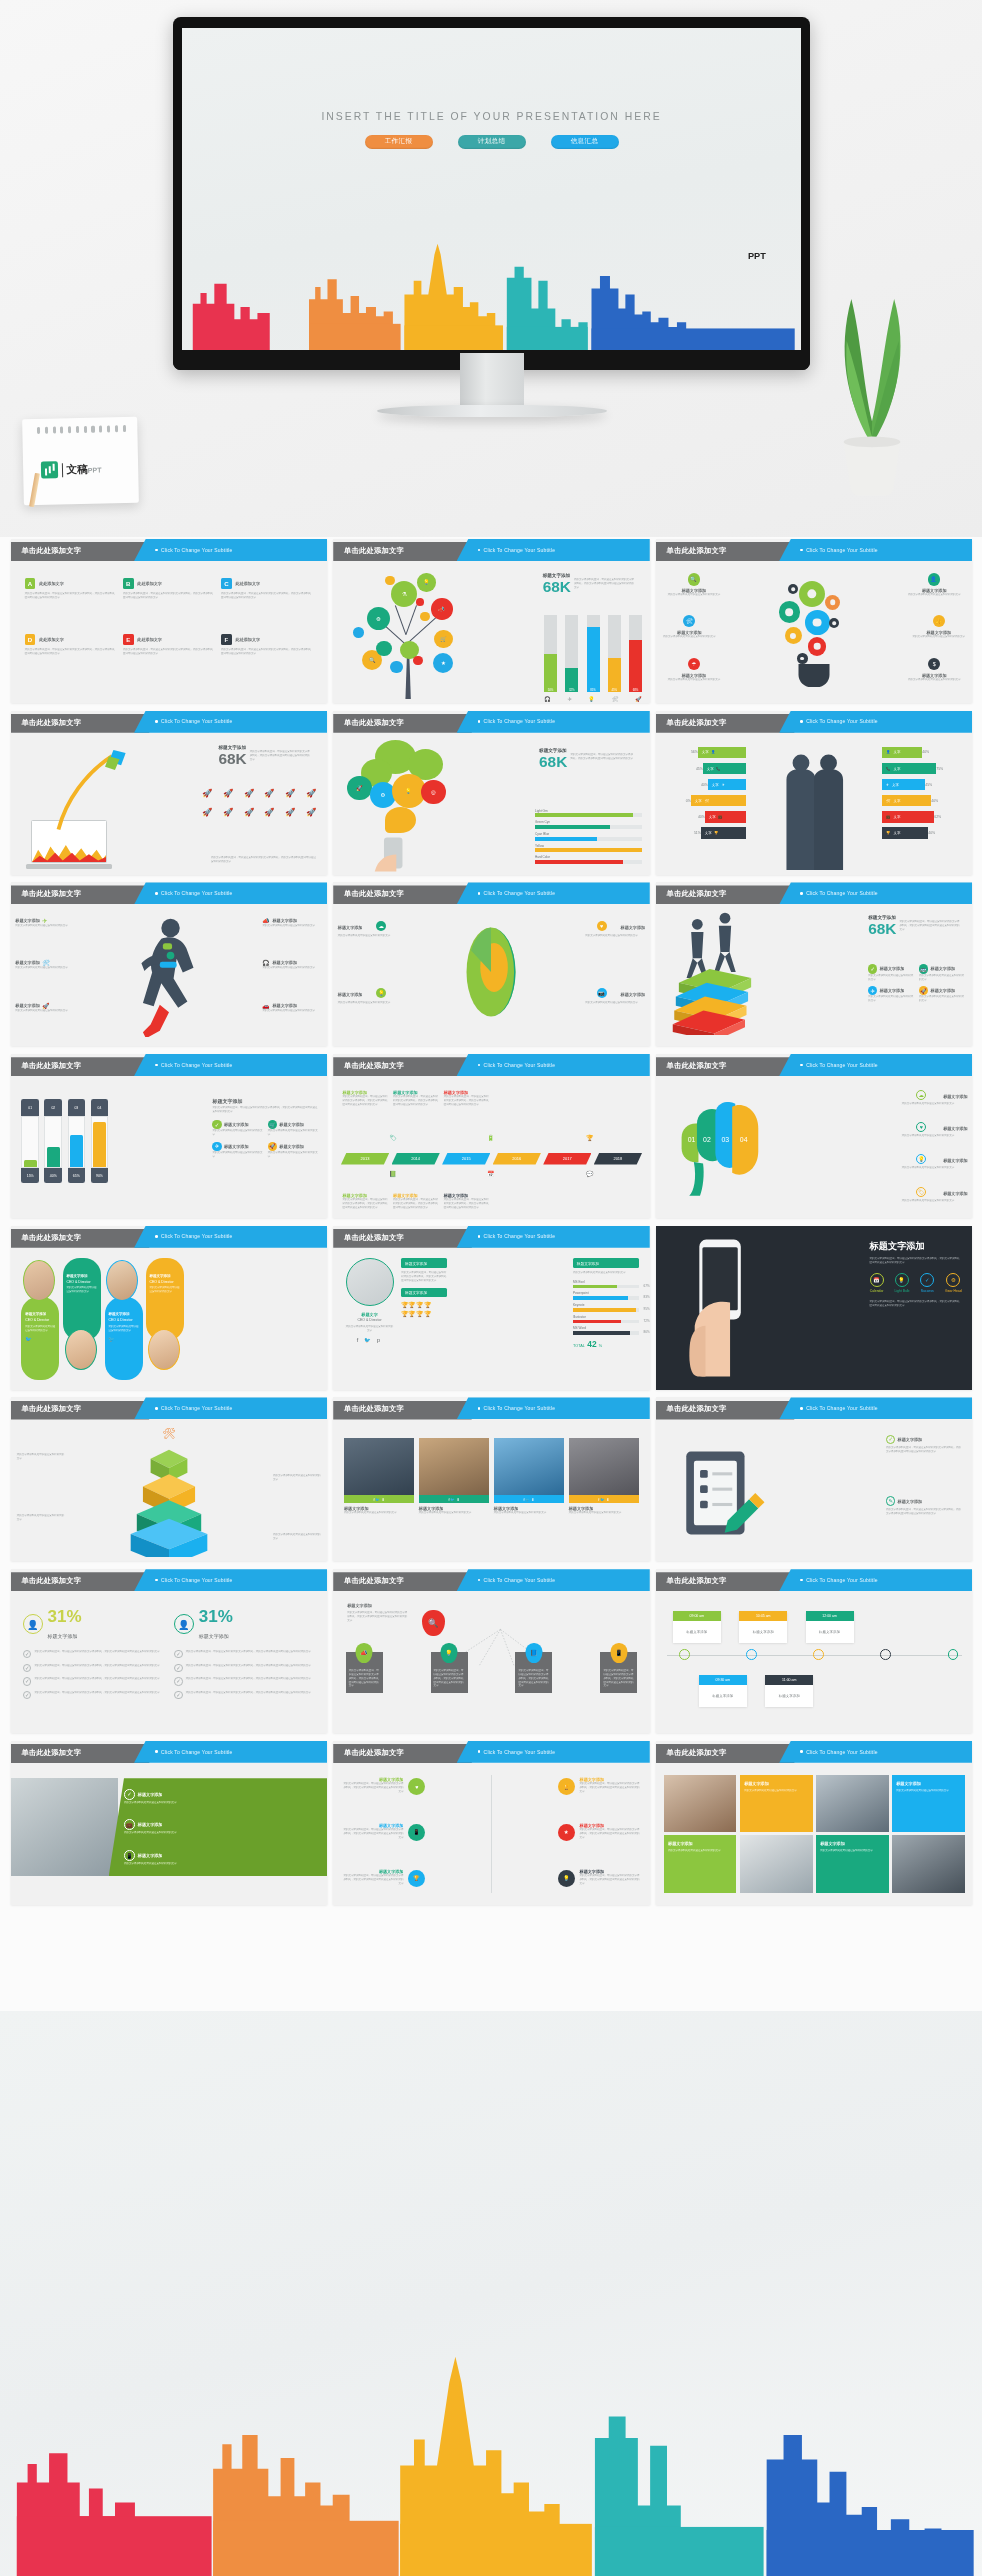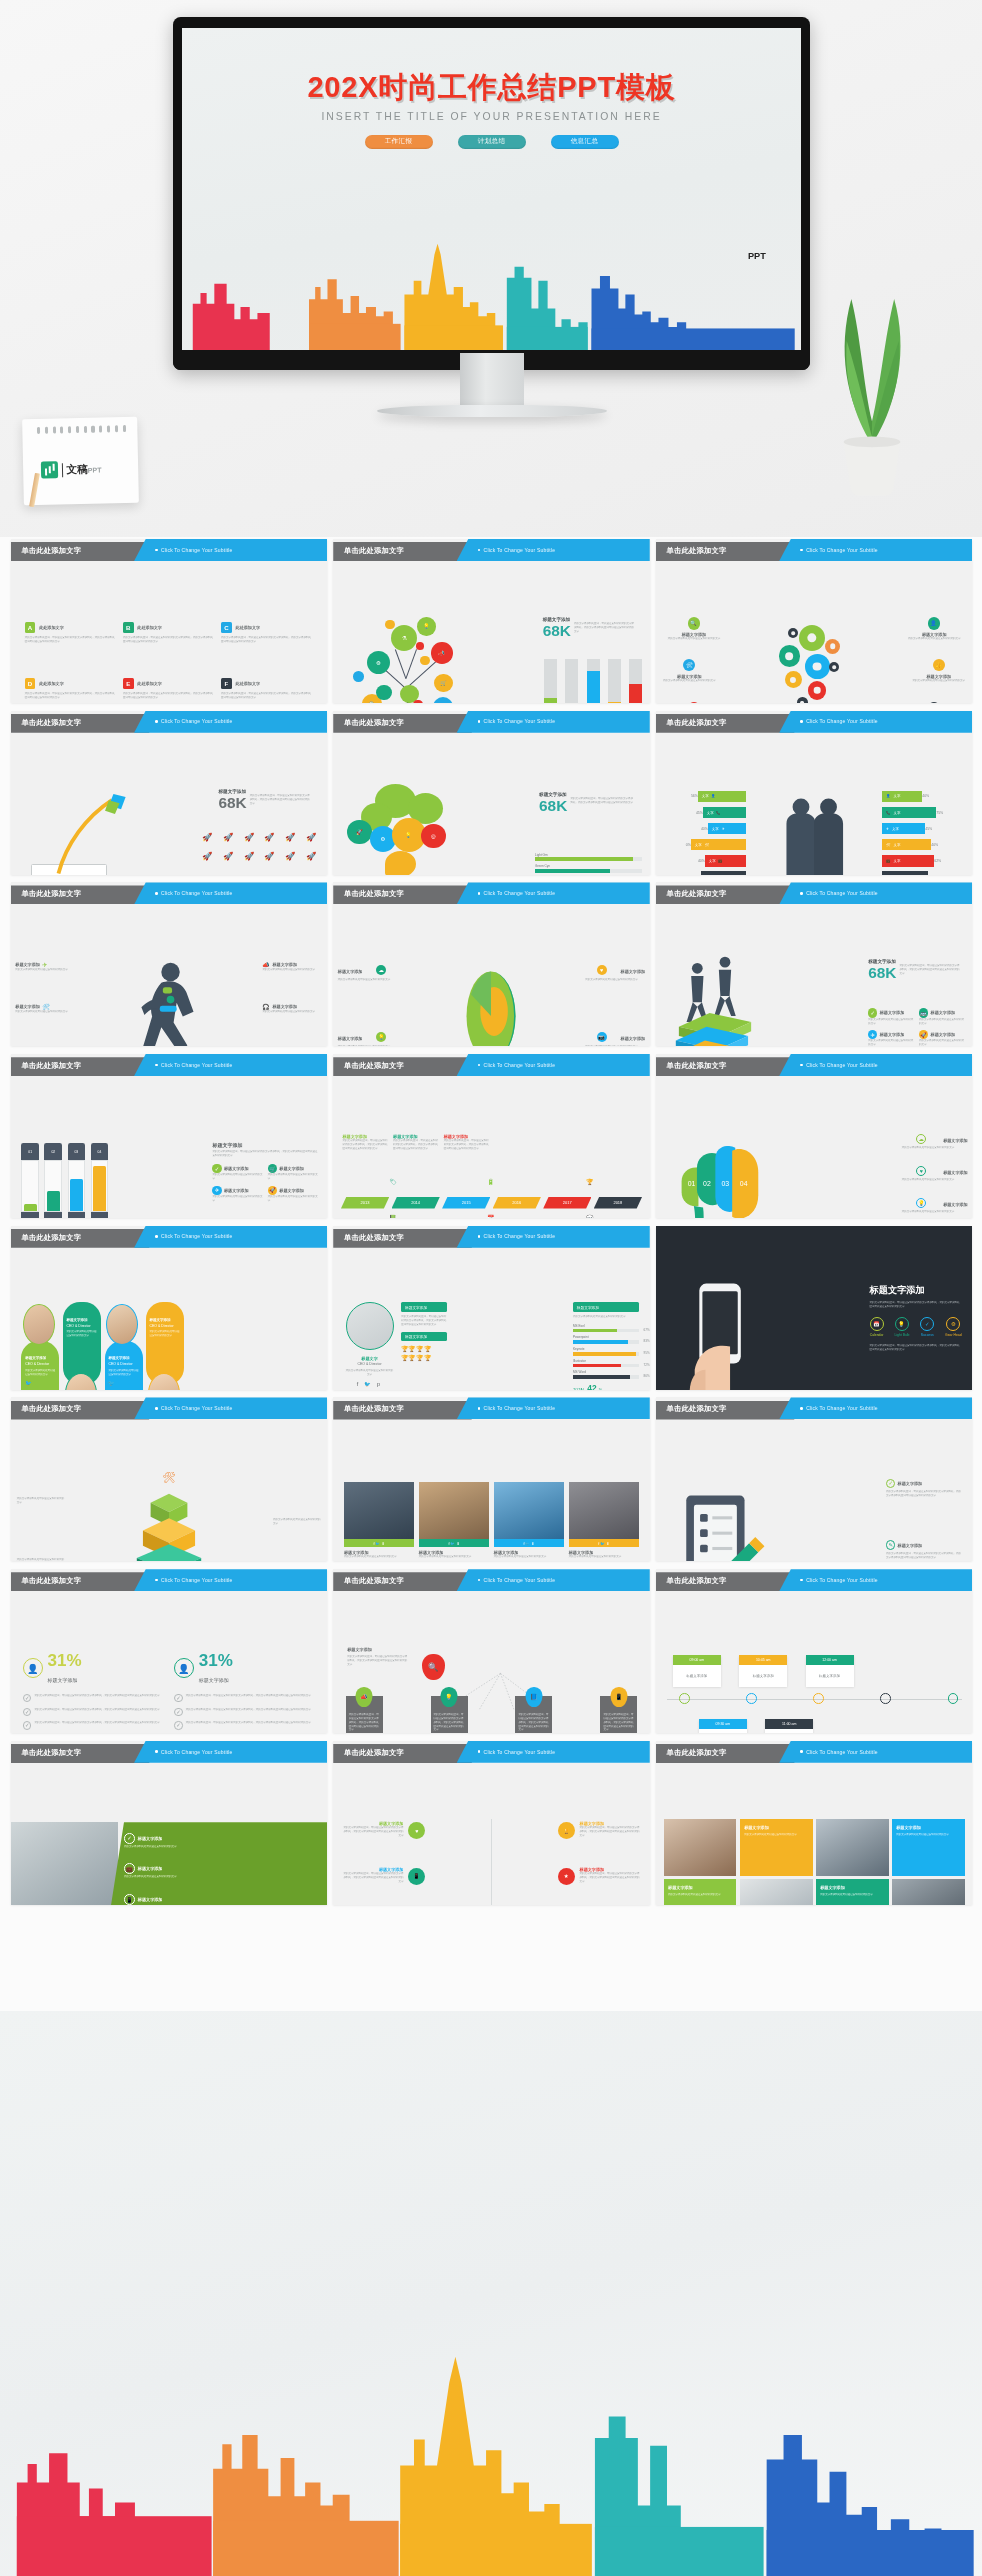--- a/index.html
+++ b/index.html
@@ -72,21 +72,21 @@
   .sl-head .grey { position:absolute; left:0; top:3.1px; width:47%; height:19px; background:#6d6e70;
                    clip-path:polygon(0 0, 100% 0, 93% 100%, 0% 100%); }
   .sl-head .blue { position:absolute; left:39%; top:0; right:0; height:22px; background:#22a9e6;
                    clip-path:polygon(6% 0, 100% 0, 100% 100%, 0% 100%); }
   .sl-head .t1 { position:absolute; left:10.7px; top:7px; font-size:7.3px; font-weight:bold;
                  color:#fff; z-index:3; letter-spacing:0.2px; }
   .sl-head .t2 { position:absolute; left:47.5%; top:7.7px; font-size:5px; color:#eaf7ff; z-index:3;
                  letter-spacing:0.2px; }
   .sl-head .dot { position:absolute; left:45.6%; top:9.6px; width:2.7px; height:2.7px; border-radius:50%;
                   background:#fff; z-index:3; }
-  .sl-body { position:relative; height:142px;margin-top:44px; }
+  .sl-body { position:relative; height:142px; }
 
   
   .mt { font-size:2.5px; line-height:4px; color:#9a9fa1; word-break:break-all; }
   .ttl { font-size:4.1px; color:#5d6264; font-weight:bold; }
 
   
   .s1 { display:grid; grid-template-columns:repeat(3,1fr); gap:3.8px 6.1px; padding:17px 14px; }
   .s1 .it .hd { display:flex; align-items:center; gap:3.8px; margin-bottom:3.1px; }
   .s1 .it .sq { width:10.7px; height:10.7px; border-radius:1.5px; color:#fff; font-size:6.1px;
                 font-weight:bold; display:flex; align-items:center; justify-content:center; }
@@ -201,21 +201,20 @@
     <path d="M85 230 C120 180 132 110 114 45 C102 92 96 160 85 205Z" fill="#5fae4e"></path>
     <path d="M85 235 C62 200 48 150 52 100 C68 150 78 200 85 225Z" fill="#6fbd59"></path>
     <path d="M85 235 C108 200 124 150 120 100 C104 150 92 200 85 225Z" fill="#55a448"></path>
     <path d="M48 232 h74 l-9 62 a10 10 0 0 1 -10 8 h-36 a10 10 0 0 1 -10 -8Z" fill="#efefed"></path>
     <ellipse cx="85" cy="232" rx="37" ry="7" fill="#e2e2e0"></ellipse>
   </svg>
 
   <div class="monitor">
     <div class="mon-bezel"></div>
     <div class="mon-screen">
-      <div class="hero-title">202X时尚工作总结PPT模板</div>
       <div class="hero-sub">INSERT THE TITLE OF YOUR PRESENTATION HERE</div>
       <div class="hero-pills">
         <span class="pill a">工作汇报</span>
         <span class="pill b">计划总结</span>
         <span class="pill c">信息汇总</span>
       </div>
       <span class="ppt-mark">PPT</span>
       <svg class="skyline" viewBox="0 0 806 152" preserveAspectRatio="none">
         <g fill="#e8334f">
             <path d="M14 152V92h10V78h8v14h10V66h16v26h10v20h8V96h12v16h10v-8h16v56Z"></path>

